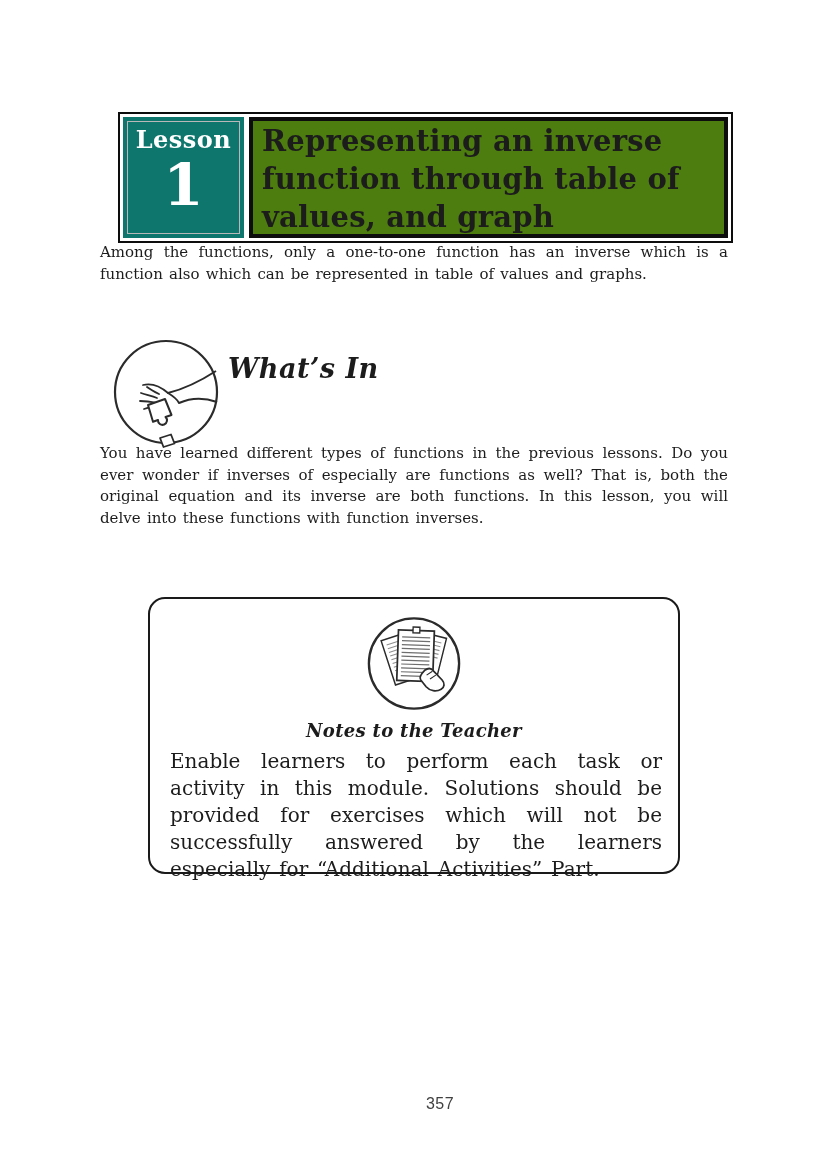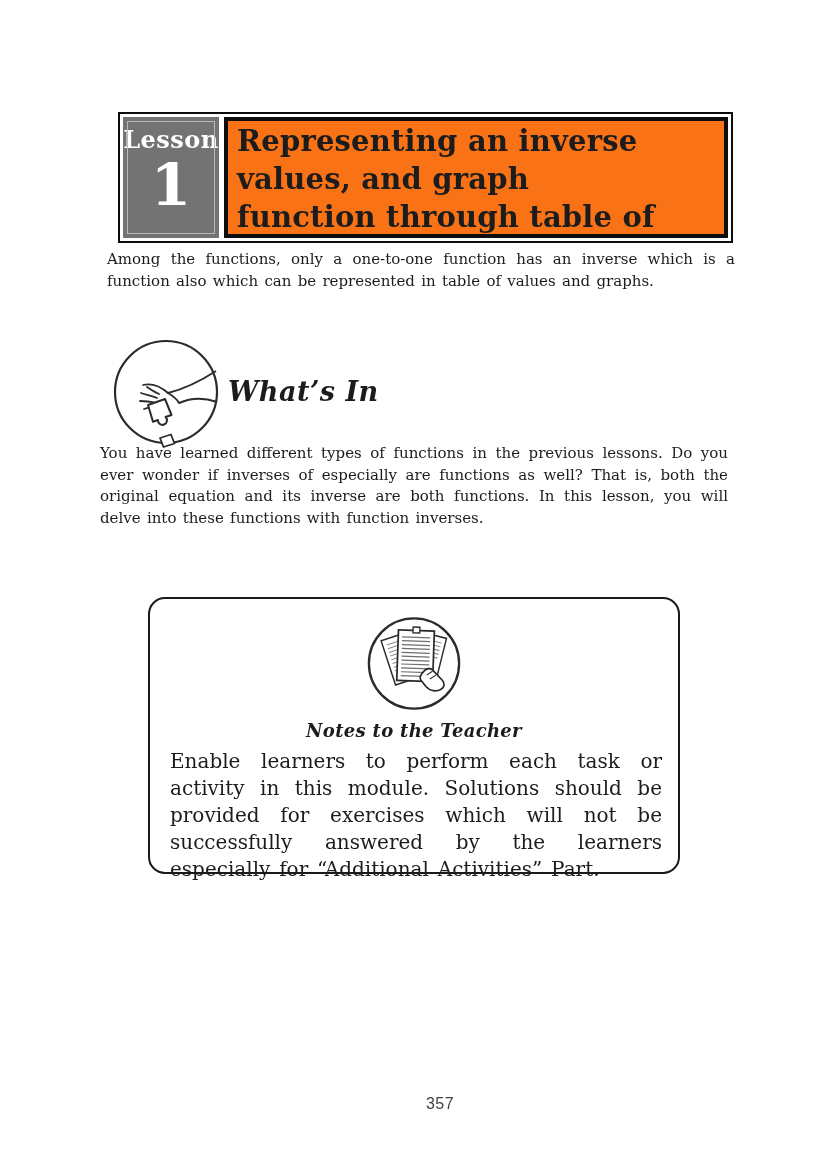--- a/index.html
+++ b/index.html
@@ -12,41 +12,41 @@
     overflow:hidden;
   }
   .page { position:absolute; inset:0; background:#ffffff; }
 
   
   .lesson-header {
     position:absolute; left:118px; top:112px; width:615px; height:131px;
     border:2px solid #0d0d0d; padding:3px; display:flex; gap:5px; background:#fff;
   }
   .lesson-badge {
-    width:96px; background:#737373; color:#ffffff; text-align:center;
+    width:121px; background:#0f766e; color:#ffffff; text-align:center;
     outline:1px solid #b8b8b8; outline-offset:-5px;
     display:flex; flex-direction:column; align-items:center;
   }
   .lesson-word { font-weight:bold; font-size:24px; margin-top:8px; letter-spacing:.5px; }
   .lesson-num  { font-weight:bold; font-size:58px; line-height:60px; margin-top:1px; }
-  .lesson-titlebox { flex:1; border:4px solid #0d0d0d; padding:1px 6px 0 9px; background:#f97316; }
+  .lesson-titlebox { flex:1; border:4px solid #0d0d0d; padding:1px 6px 0 9px; background:#4d7c0f; }
   .title-line { display:block; font-weight:bold; font-size:29px; line-height:38px; letter-spacing:.2px; white-space:nowrap; }
 
   
   .para {
     position:absolute; left:100px; width:628px;
     font-size:15px; line-height:21.5px; text-align:justify; word-spacing:1.5px;
   }
-  .para-intro   { top:249px;margin-left:7px; }
+  .para-intro   { top:242px; }
   .para-whatsin { top:443px; }
 
   
   .whatsin-icon { position:absolute; left:111px; top:338px; width:110px; height:112px; }
   .whatsin-heading {
-    position:absolute; left:228px; top:376px;
+    position:absolute; left:228px; top:353px;
     font-size:27px; font-weight:bold; font-style:italic; letter-spacing:.5px;
   }
 
   
   .notes-box {
     position:absolute; left:148px; top:597px; width:532px; height:277px;
     border:2px solid #1a1a1a; border-radius:17px; background:#fff;
   }
   .notes-icon { position:absolute; left:50%; transform:translateX(-50%); top:16px; width:97px; height:97px; }
   .notes-heading {
@@ -74,22 +74,22 @@
 
 <div class="page">
 
   <div class="lesson-header">
     <div class="lesson-badge">
       <span class="lesson-word">Lesson</span>
       <span class="lesson-num">1</span>
     </div>
     <div class="lesson-titlebox">
       <span class="title-line">Representing an inverse</span>
+      <span class="title-line">function through table of</span>
       <span class="title-line">values, and graph</span>
-      <span class="title-line">function through table of</span>
     </div>
   </div>
 
   <p class="para para-intro">Among the functions, only a one-to-one function has an inverse which is a function also which can be represented in table of values and graphs.</p>
 
   <div class="whatsin-icon">
     <svg viewBox="0 0 110 112" aria-hidden="true">
       <circle cx="55" cy="54" r="51" fill="#ffffff" stroke="#2b2b2b" stroke-width="2.2"></circle>
       <path d="M105 33 C 88 44, 73 51, 57 55" stroke="#2b2b2b" stroke-width="2" fill="none"></path>
       <path d="M106 64 C 92 59, 79 60, 68 65" stroke="#2b2b2b" stroke-width="2" fill="none"></path>

